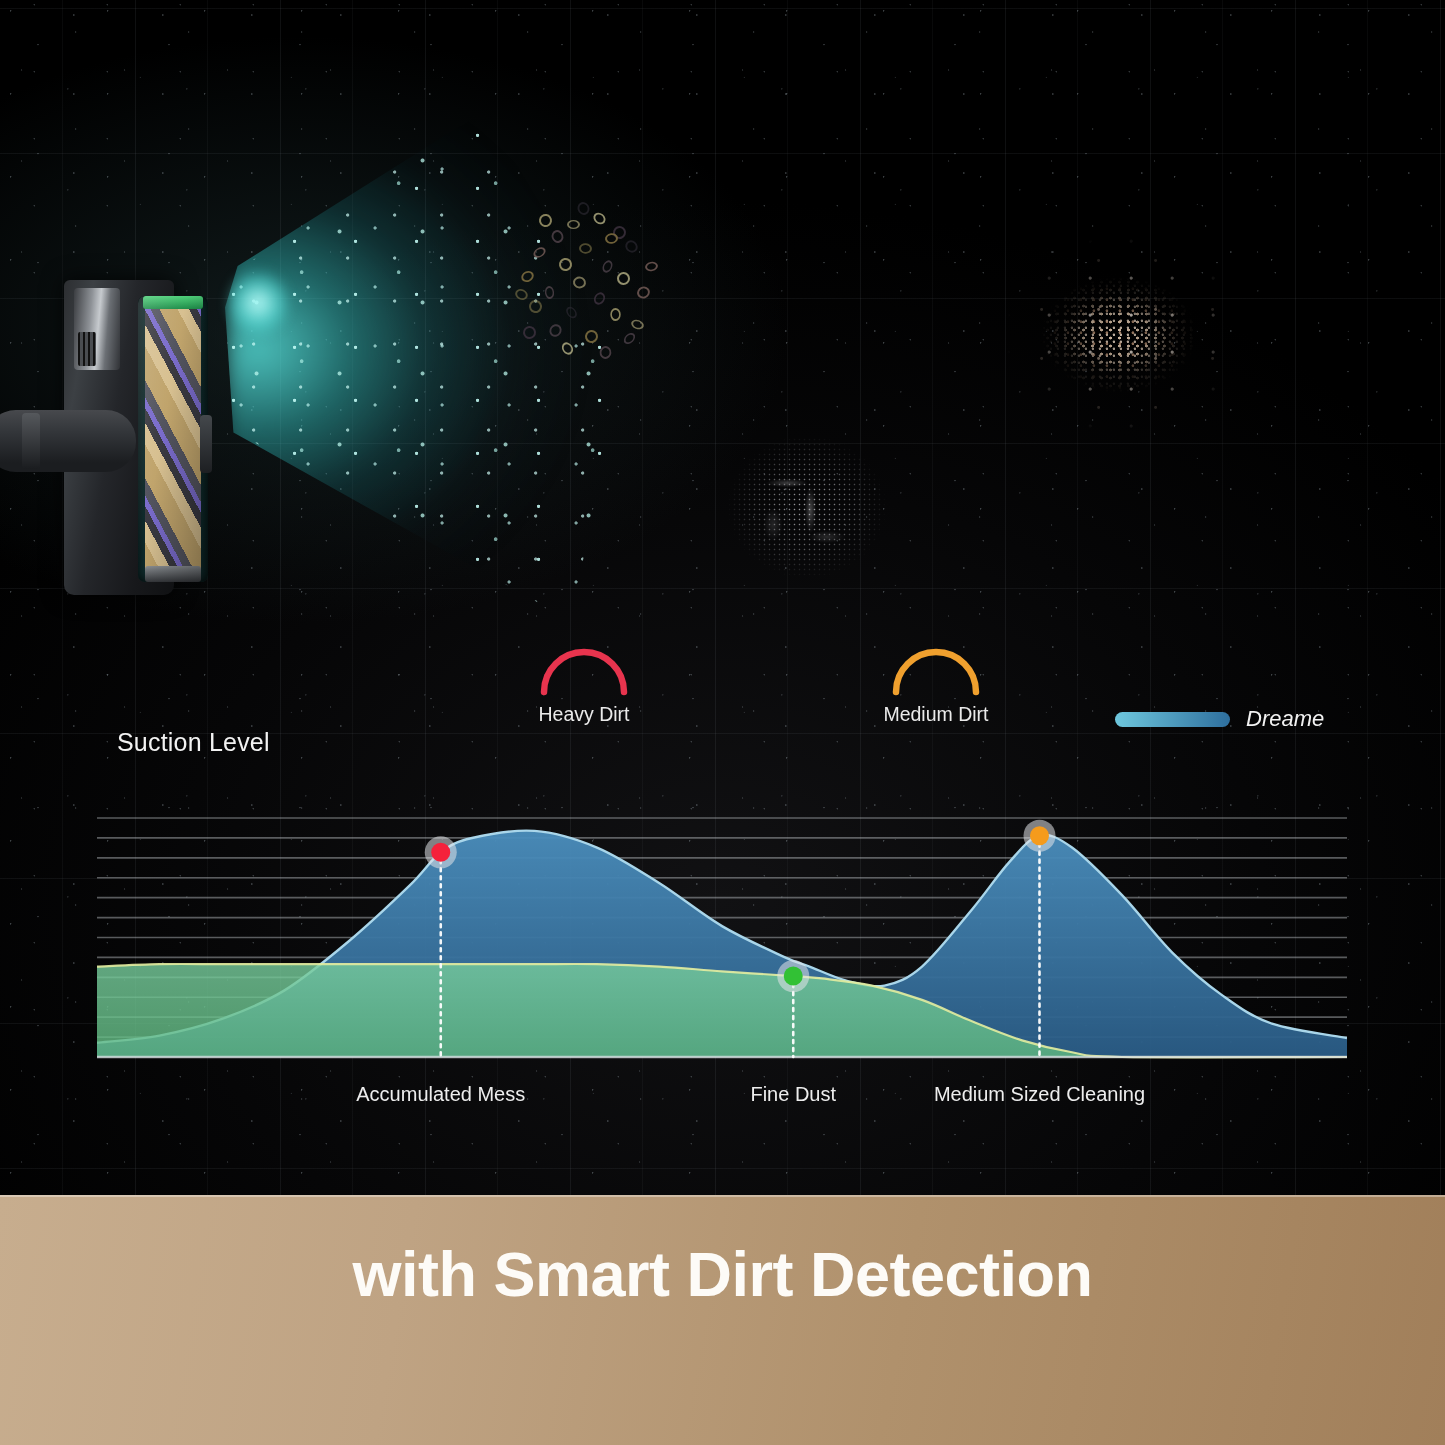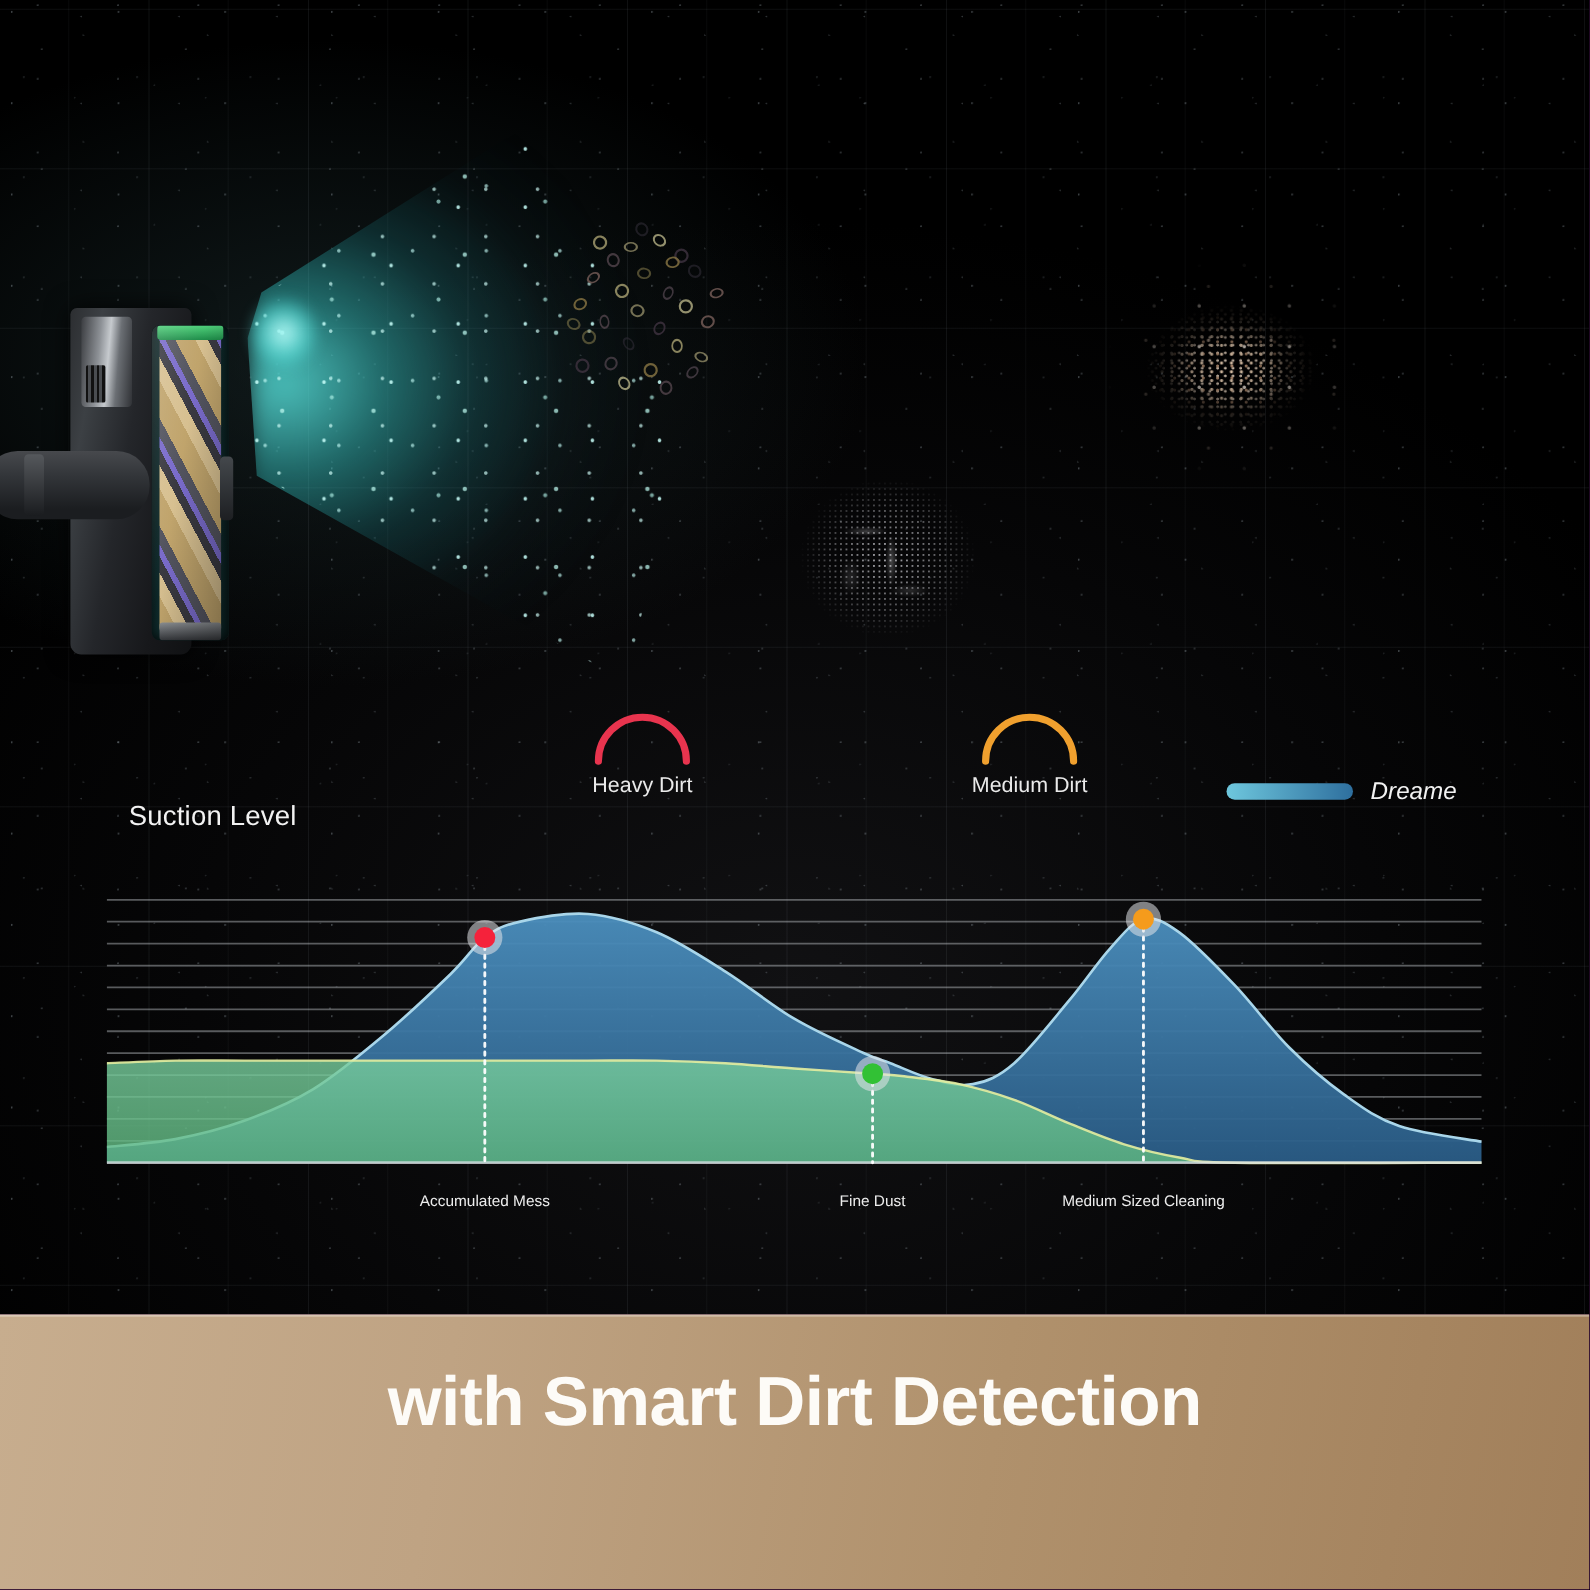--- a/index.html
+++ b/index.html
@@ -130,21 +130,21 @@
 
   .legend{position:absolute;left:1115px;top:700px;width:240px;font-style:italic;}
   .legend .row{display:flex;align-items:center;height:38px;}
   .legend .swatch{width:115px;height:15px;border-radius:8px;}
   .legend .ltext{margin-left:16px;font-size:22px;color:#f2f2f2;}
 
   .plot{position:absolute;left:97px;top:805px;width:1250px;height:262px;}
   .plotsvg{position:absolute;left:0;top:0;}
 
   .xlabels{position:absolute;left:0;top:1083px;width:1445px;height:30px;}
-  .xlab{position:absolute;font-size:14px;color:#ededed;white-space:nowrap;transform:translateX(-50%);}
+  .xlab{position:absolute;font-size:20px;color:#ededed;white-space:nowrap;transform:translateX(-50%);}
 
   
   .banner{position:absolute;left:0;top:1195px;width:1445px;height:250px;
      background:linear-gradient(100deg,#c7ad8e 0%,#bfa383 28%,#b0916c 62%,#a17f5a 100%);}
   .banner .topline{position:absolute;left:0;top:0;width:100%;height:2px;background:rgba(255,255,255,.35);}
   .banner h1{margin:0;padding-top:44px;text-align:center;color:#fdfbf7;
      font-size:63px;line-height:1.14;font-weight:bold;letter-spacing:-.5px;
      font-family:"Liberation Sans",sans-serif;}
   .banner h1 .l2{display:block;}
 </style>

